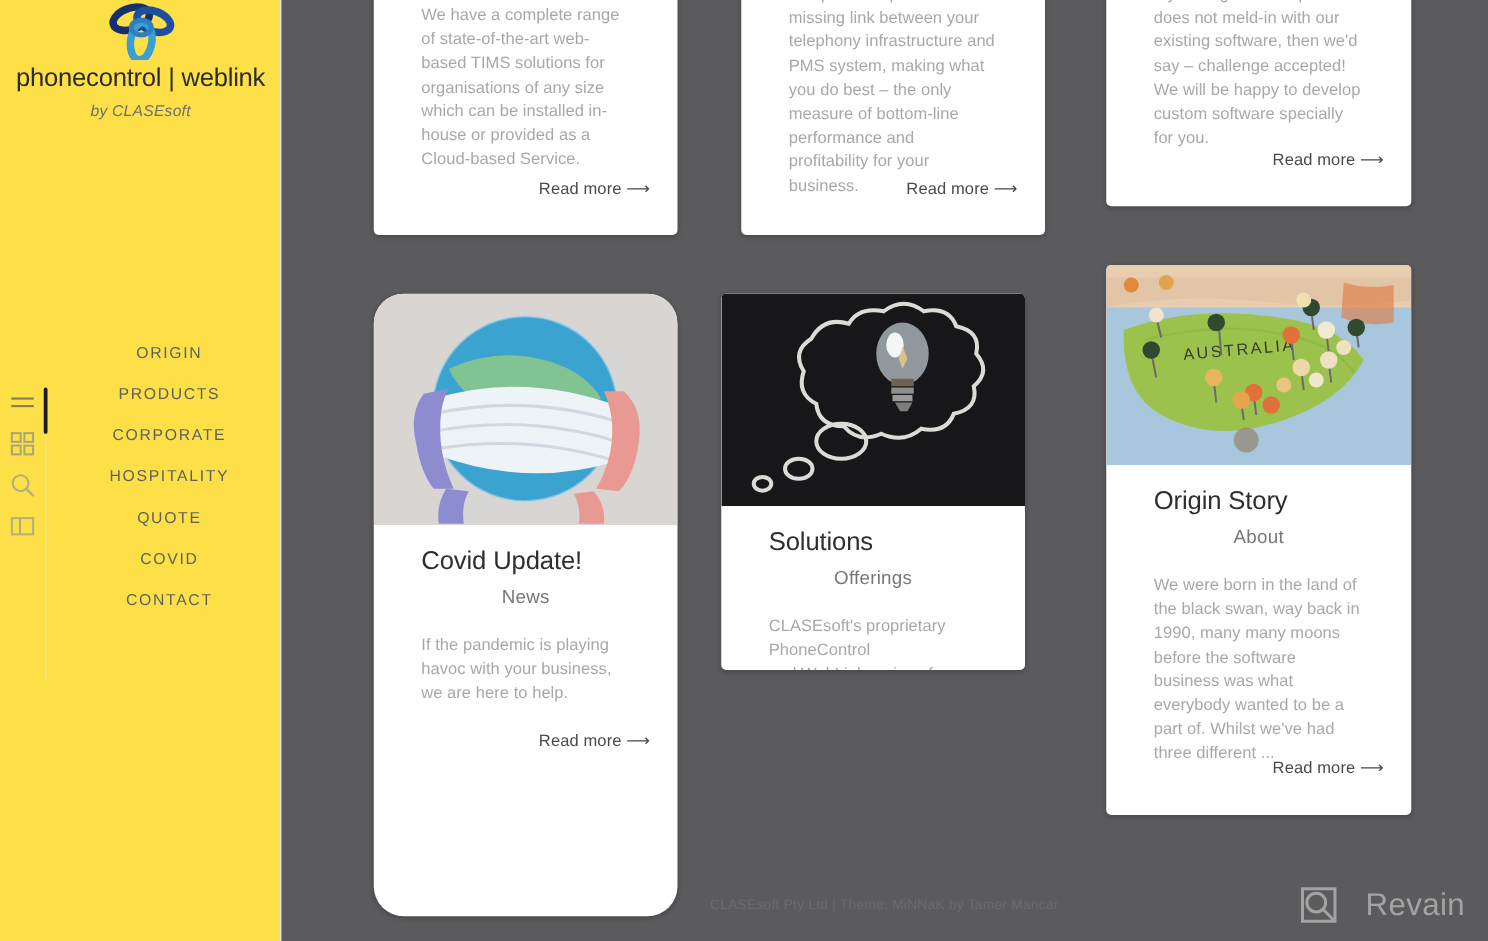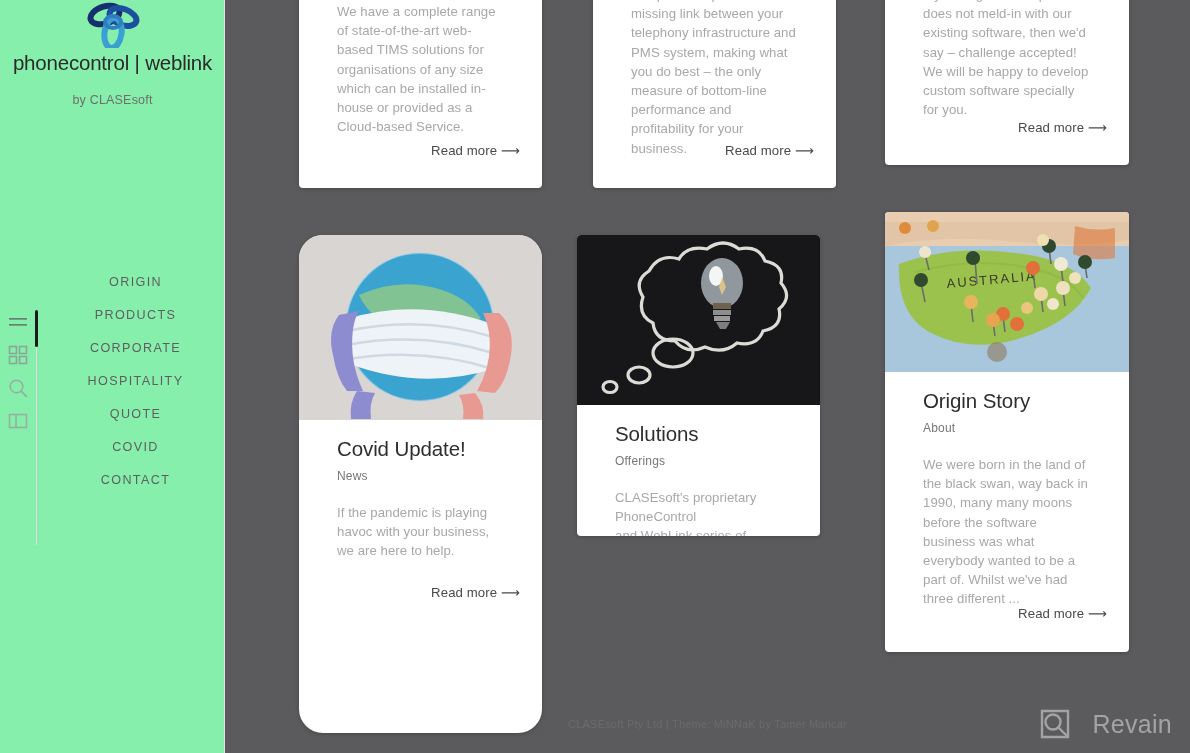--- a/index.html
+++ b/index.html
@@ -5,32 +5,32 @@
   html,body{margin:0;padding:0;}
   body{
     width:1190px;height:753px;overflow:hidden;
     background:#5b5b5d;
     font-family:"Liberation Sans", sans-serif;
     position:relative;
   }
   
   #sidebar{
     position:absolute;left:0;top:0;width:225px;height:753px;
-    background:#86efac;border-right:1px solid #e3e3e3;
+    background:#fde047;border-right:1px solid #e3e3e3;
     box-sizing:border-box;
   }
   #brand{position:absolute;left:0;top:0;width:225px;text-align:center;}
   #logo-mark{width:72px;height:46px;margin:2px auto 4px;display:block;}
   #brand-title{
     font-size:20.5px;color:#2b2b2b;letter-spacing:-0.2px;
     font-weight:400;line-height:1.1;margin-top:2px;
   }
   #brand-sub{
-    font-size:12.5px;color:#6e6e6e;
-    margin-top:18px;letter-spacing:.2px;
+    font-size:12.5px;color:#6e6e6e;font-style:italic;
+    margin-top:7px;letter-spacing:.2px;
   }
   
   #icon-rail{position:absolute;left:8px;top:312px;width:20px;}
   .rail-icon{width:20px;height:20px;margin-bottom:13px;display:block;opacity:.72;}
   #rail-divider{
     position:absolute;left:36px;top:310px;width:1px;height:235px;background:#dedede;
   }
   #rail-thumb{
     position:absolute;left:35px;top:310px;width:3px;height:37px;background:#1b1b1b;border-radius:2px;
   }
@@ -47,21 +47,21 @@
     position:absolute;background:#ffffff;border-radius:4px;
     box-shadow:0 1px 4px rgba(0,0,0,.22);
     box-sizing:border-box;overflow:hidden;
   }
   .card-body{padding:0 38px;box-sizing:border-box;}
   .card-title{
     font-size:20.5px;color:#2e2e2e;font-weight:400;margin:17px 0 0 0;
     letter-spacing:-0.1px;
   }
   .card-cat{
-    font-size:12px;color:#777777;text-align:left;margin-top:8px;letter-spacing:.2px;
+    font-size:15px;color:#777777;text-align:center;margin-top:8px;letter-spacing:.2px;
   }
   .card-text{
     font-size:13.2px;line-height:19.2px;color:#a8a8a8;margin-top:20px;
     letter-spacing:.05px;
   }
   .read-more{
     position:absolute;right:22px;font-size:13.2px;color:#4a4a4a;
     white-space:nowrap;cursor:pointer;letter-spacing:.1px;
   }
   

